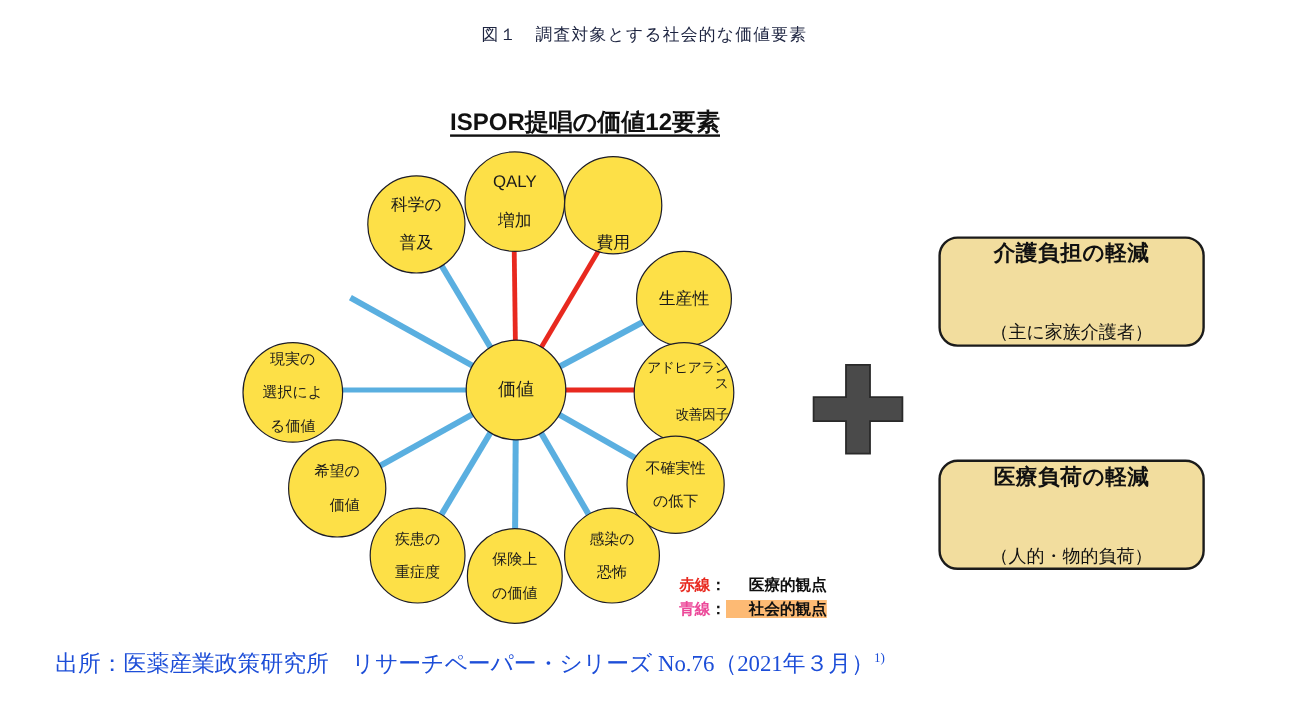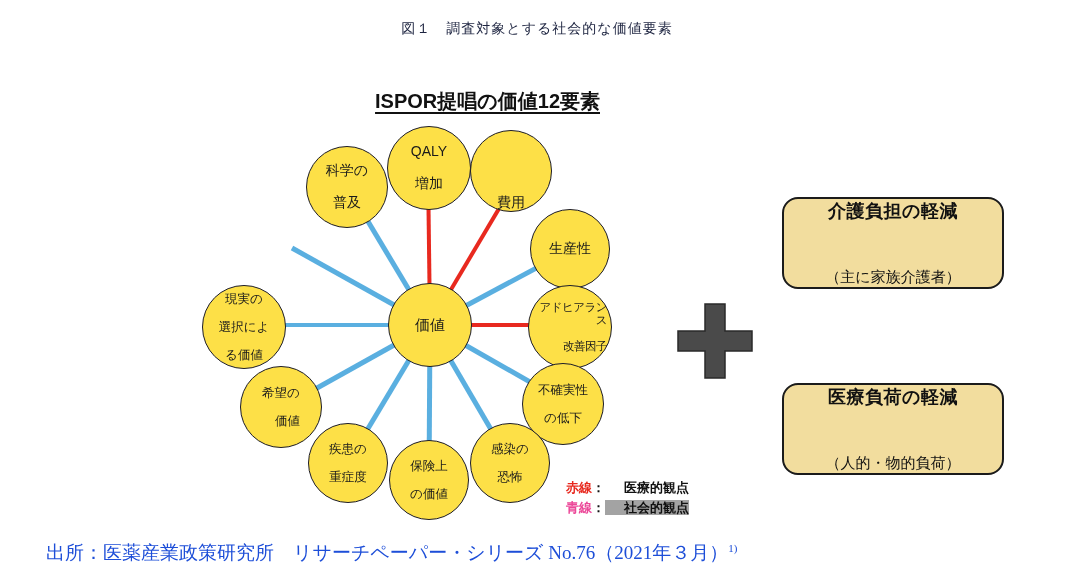--- a/index.html
+++ b/index.html
@@ -48,21 +48,21 @@
 
   #legend{
     position:absolute;left:566px;top:478px;
     font-size:13px;font-weight:bold;line-height:1.55;
   }
   .legend-row{white-space:nowrap;}
   .legend-key-red{color:#e8291f;}
   .legend-key-blue{color:#ec4899;}
   .legend-sep{color:#111;}
   .legend-val{color:#111;padding-left:19px;}
-  .legend-val.hl{background:#a3a3a3;}
+  .legend-val.hl{background:#fdba74;}
 
   #plus-sign{
     position:absolute;left:676px;top:302px;width:78px;height:78px;
     z-index:2;
   }
   .benefit-box{
     position:absolute;
     width:222px;height:92px;
     background:#f2dd9e;
     border:2.5px solid #1b1b1b;

